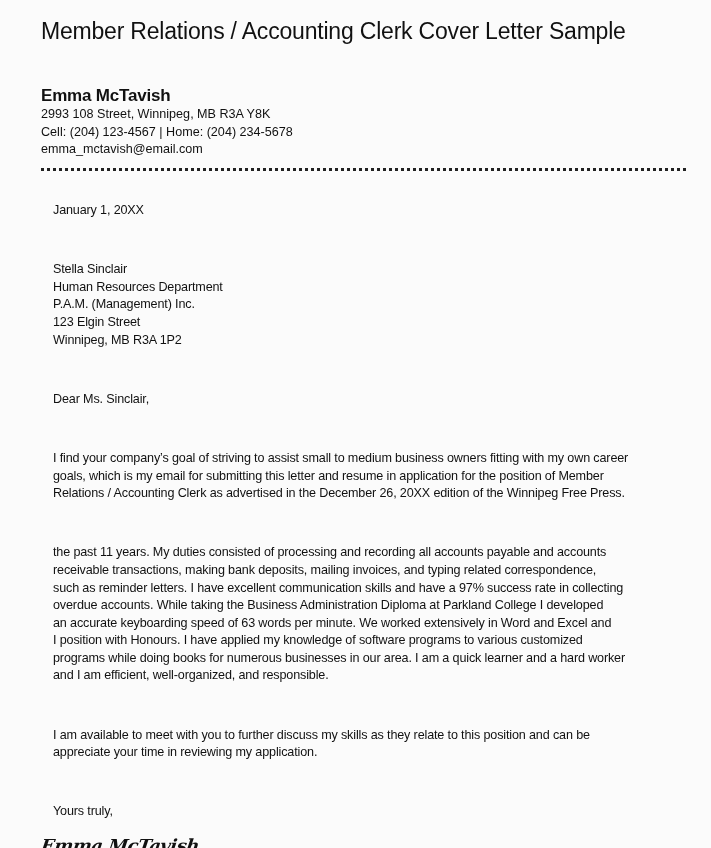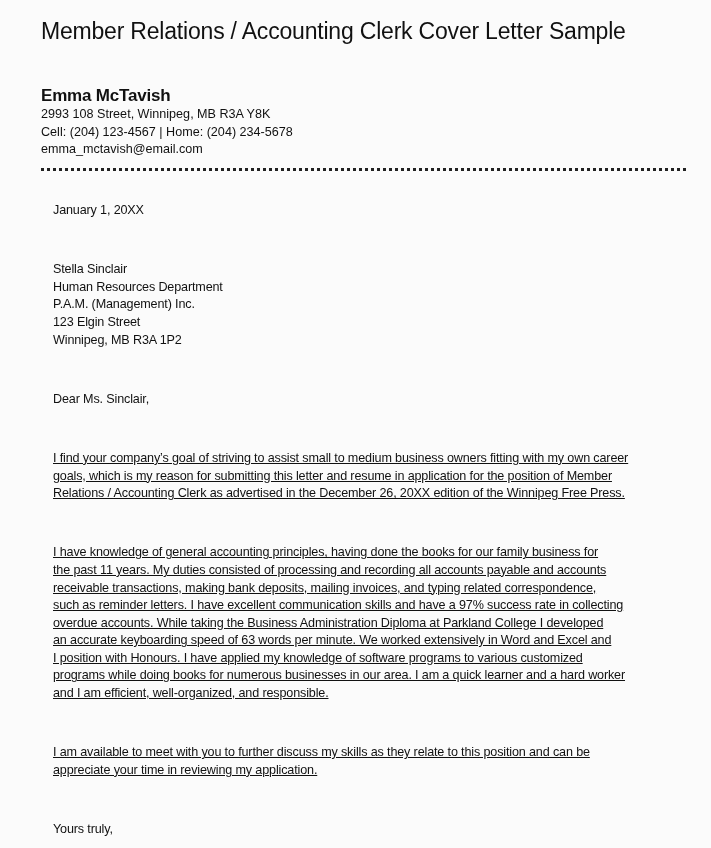--- a/index.html
+++ b/index.html
@@ -62,21 +62,21 @@
       font-style: italic;
       font-weight: bold;
       font-size: 18px;
       line-height: 26px;
       margin-top: 12px;
       margin-bottom: 8px;
       letter-spacing: -0.5px;
       transform: skewX(-8deg);
       transform-origin: left;
     }
-    .line { display: block; white-space: nowrap; text-decoration: underline; }
+    .line { display: block; white-space: nowrap; }
   </style>
 </head>
 <body>
 
 <div class="page">
   <div class="doc-title">Member Relations / Accounting Clerk Cover Letter Sample</div>
 
   <div class="sender">
     <div class="sender-name">Emma McTavish</div>
     <div>2993 108 Street, Winnipeg, MB  R3A Y8K</div>
@@ -95,27 +95,26 @@
       <div>P.A.M. (Management) Inc.</div>
       <div>123 Elgin Street</div>
       <div>Winnipeg, MB  R3A 1P2</div>
     </div>
     <div class="gap"></div>
     <div class="block">Dear Ms. Sinclair,</div>
     <div class="gap"></div>
 
     <div class="block">
       <span class="line">I find your company’s goal of striving to assist small to medium business owners fitting with my own career</span>
-      <span class="line">goals, which is my reason for submitting this letter and resume in application for the position of Member</span>
+      <span class="line">goals, which is my email for submitting this letter and resume in application for the position of Member</span>
       <span class="line">Relations / Accounting Clerk as advertised in the December 26, 20XX edition of the Winnipeg Free Press.</span>
     </div>
     <div class="gap"></div>
 
     <div class="block">
-      <span class="line">I have knowledge of general accounting principles, having done the books for our family business for</span>
       <span class="line">the past 11 years.  My duties consisted of processing and recording all accounts payable and accounts</span>
       <span class="line">receivable transactions, making bank deposits, mailing invoices, and typing related correspondence,</span>
       <span class="line">such as reminder letters.  I have excellent communication skills and have a 97% success rate in collecting</span>
       <span class="line">overdue accounts.  While taking the Business Administration Diploma at Parkland College I developed</span>
       <span class="line">an accurate keyboarding speed of 63 words per minute.  We worked extensively in Word and Excel and</span>
       <span class="line">I position with Honours.  I have applied my knowledge of software programs to various customized</span>
       <span class="line">programs while doing books for numerous businesses in our area.  I am a quick learner and a hard worker</span>
       <span class="line">and I am efficient, well-organized, and responsible.</span>
     </div>
     <div class="gap"></div>

